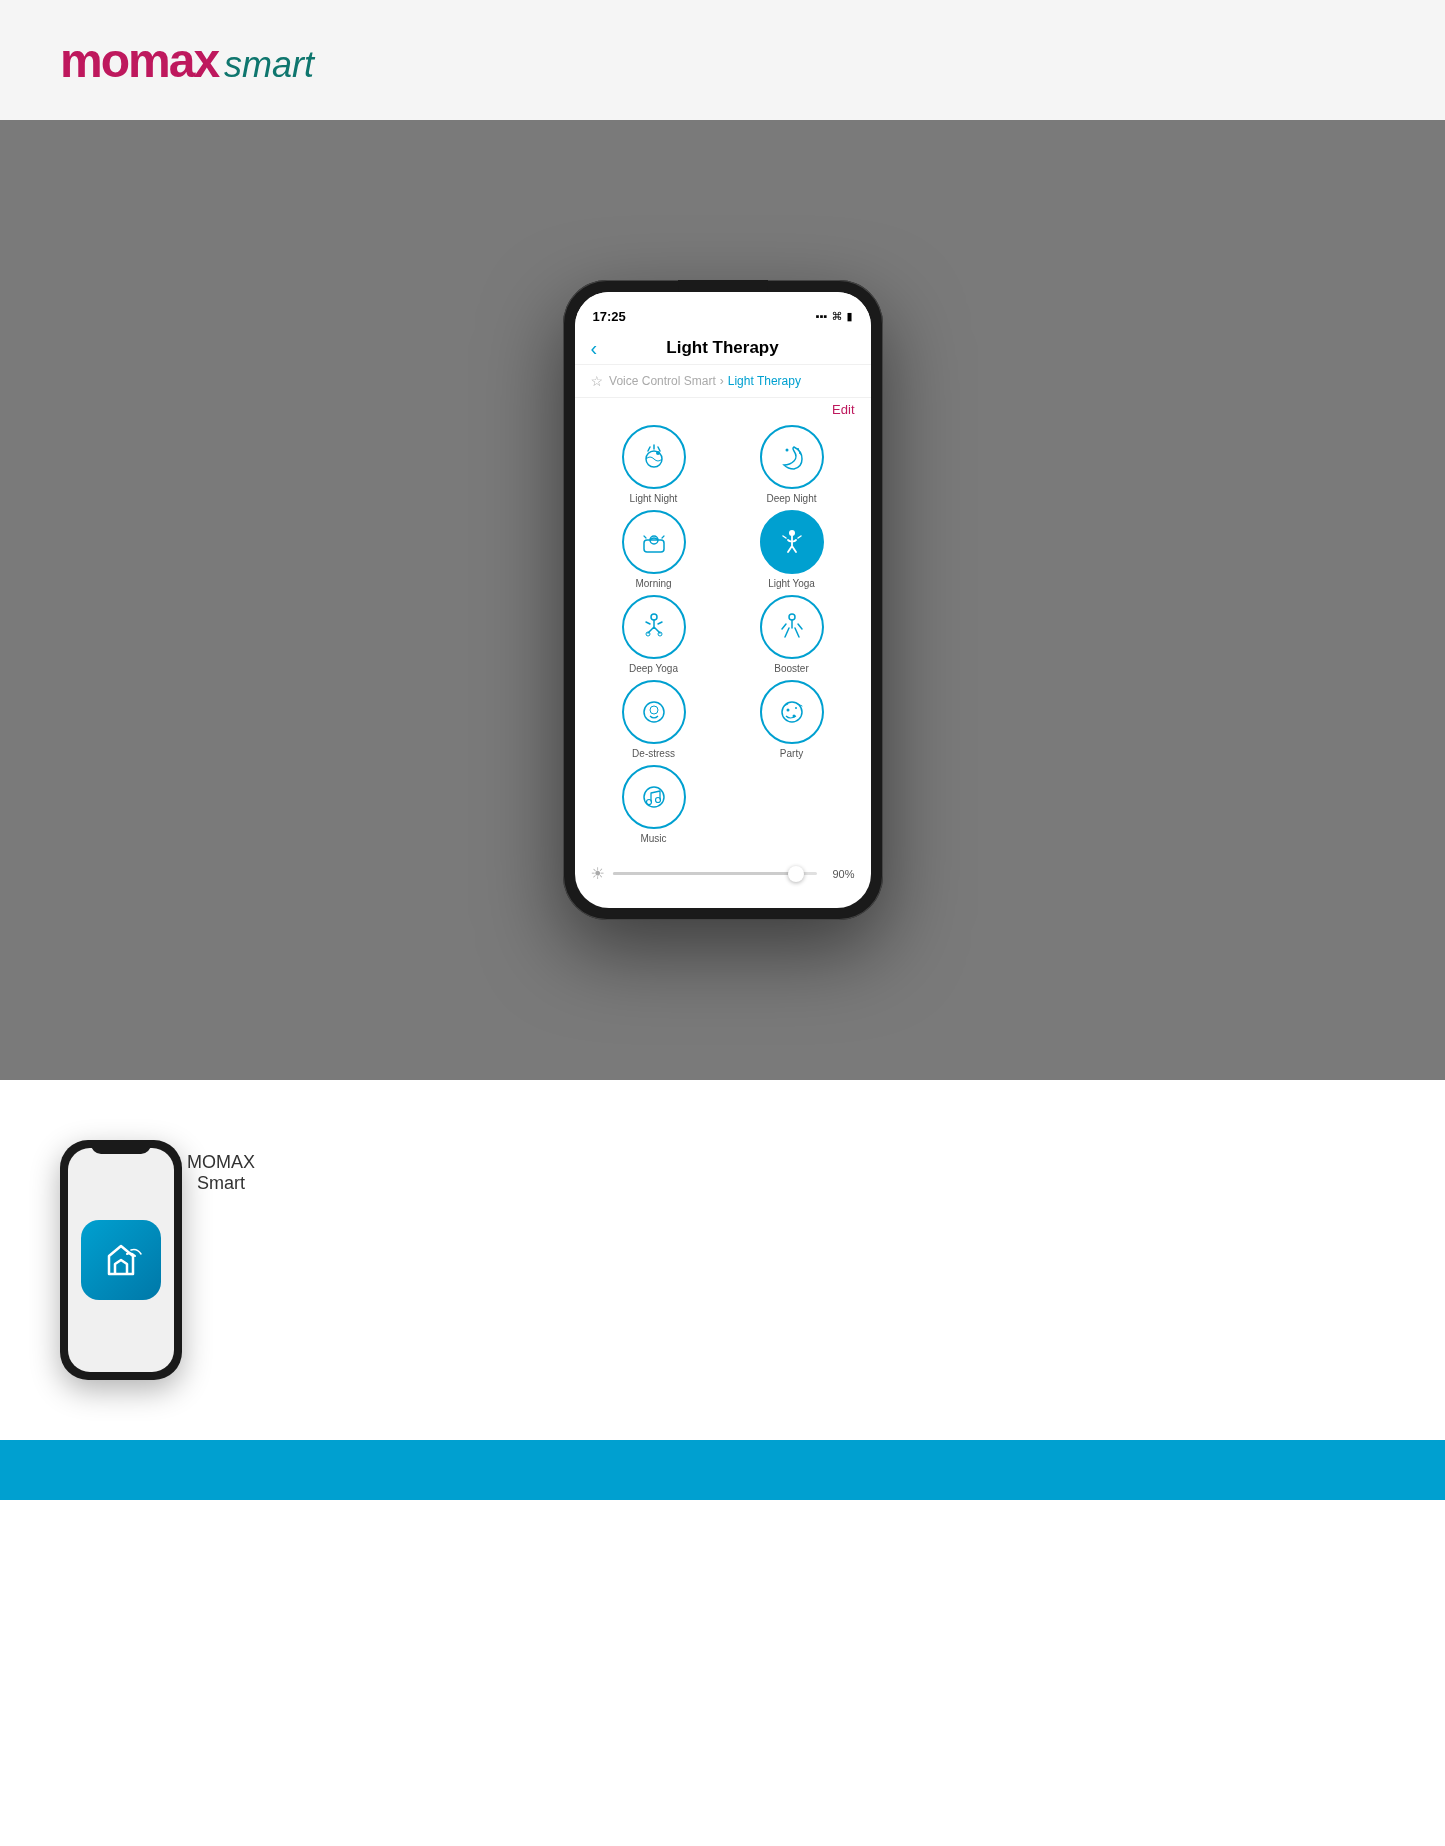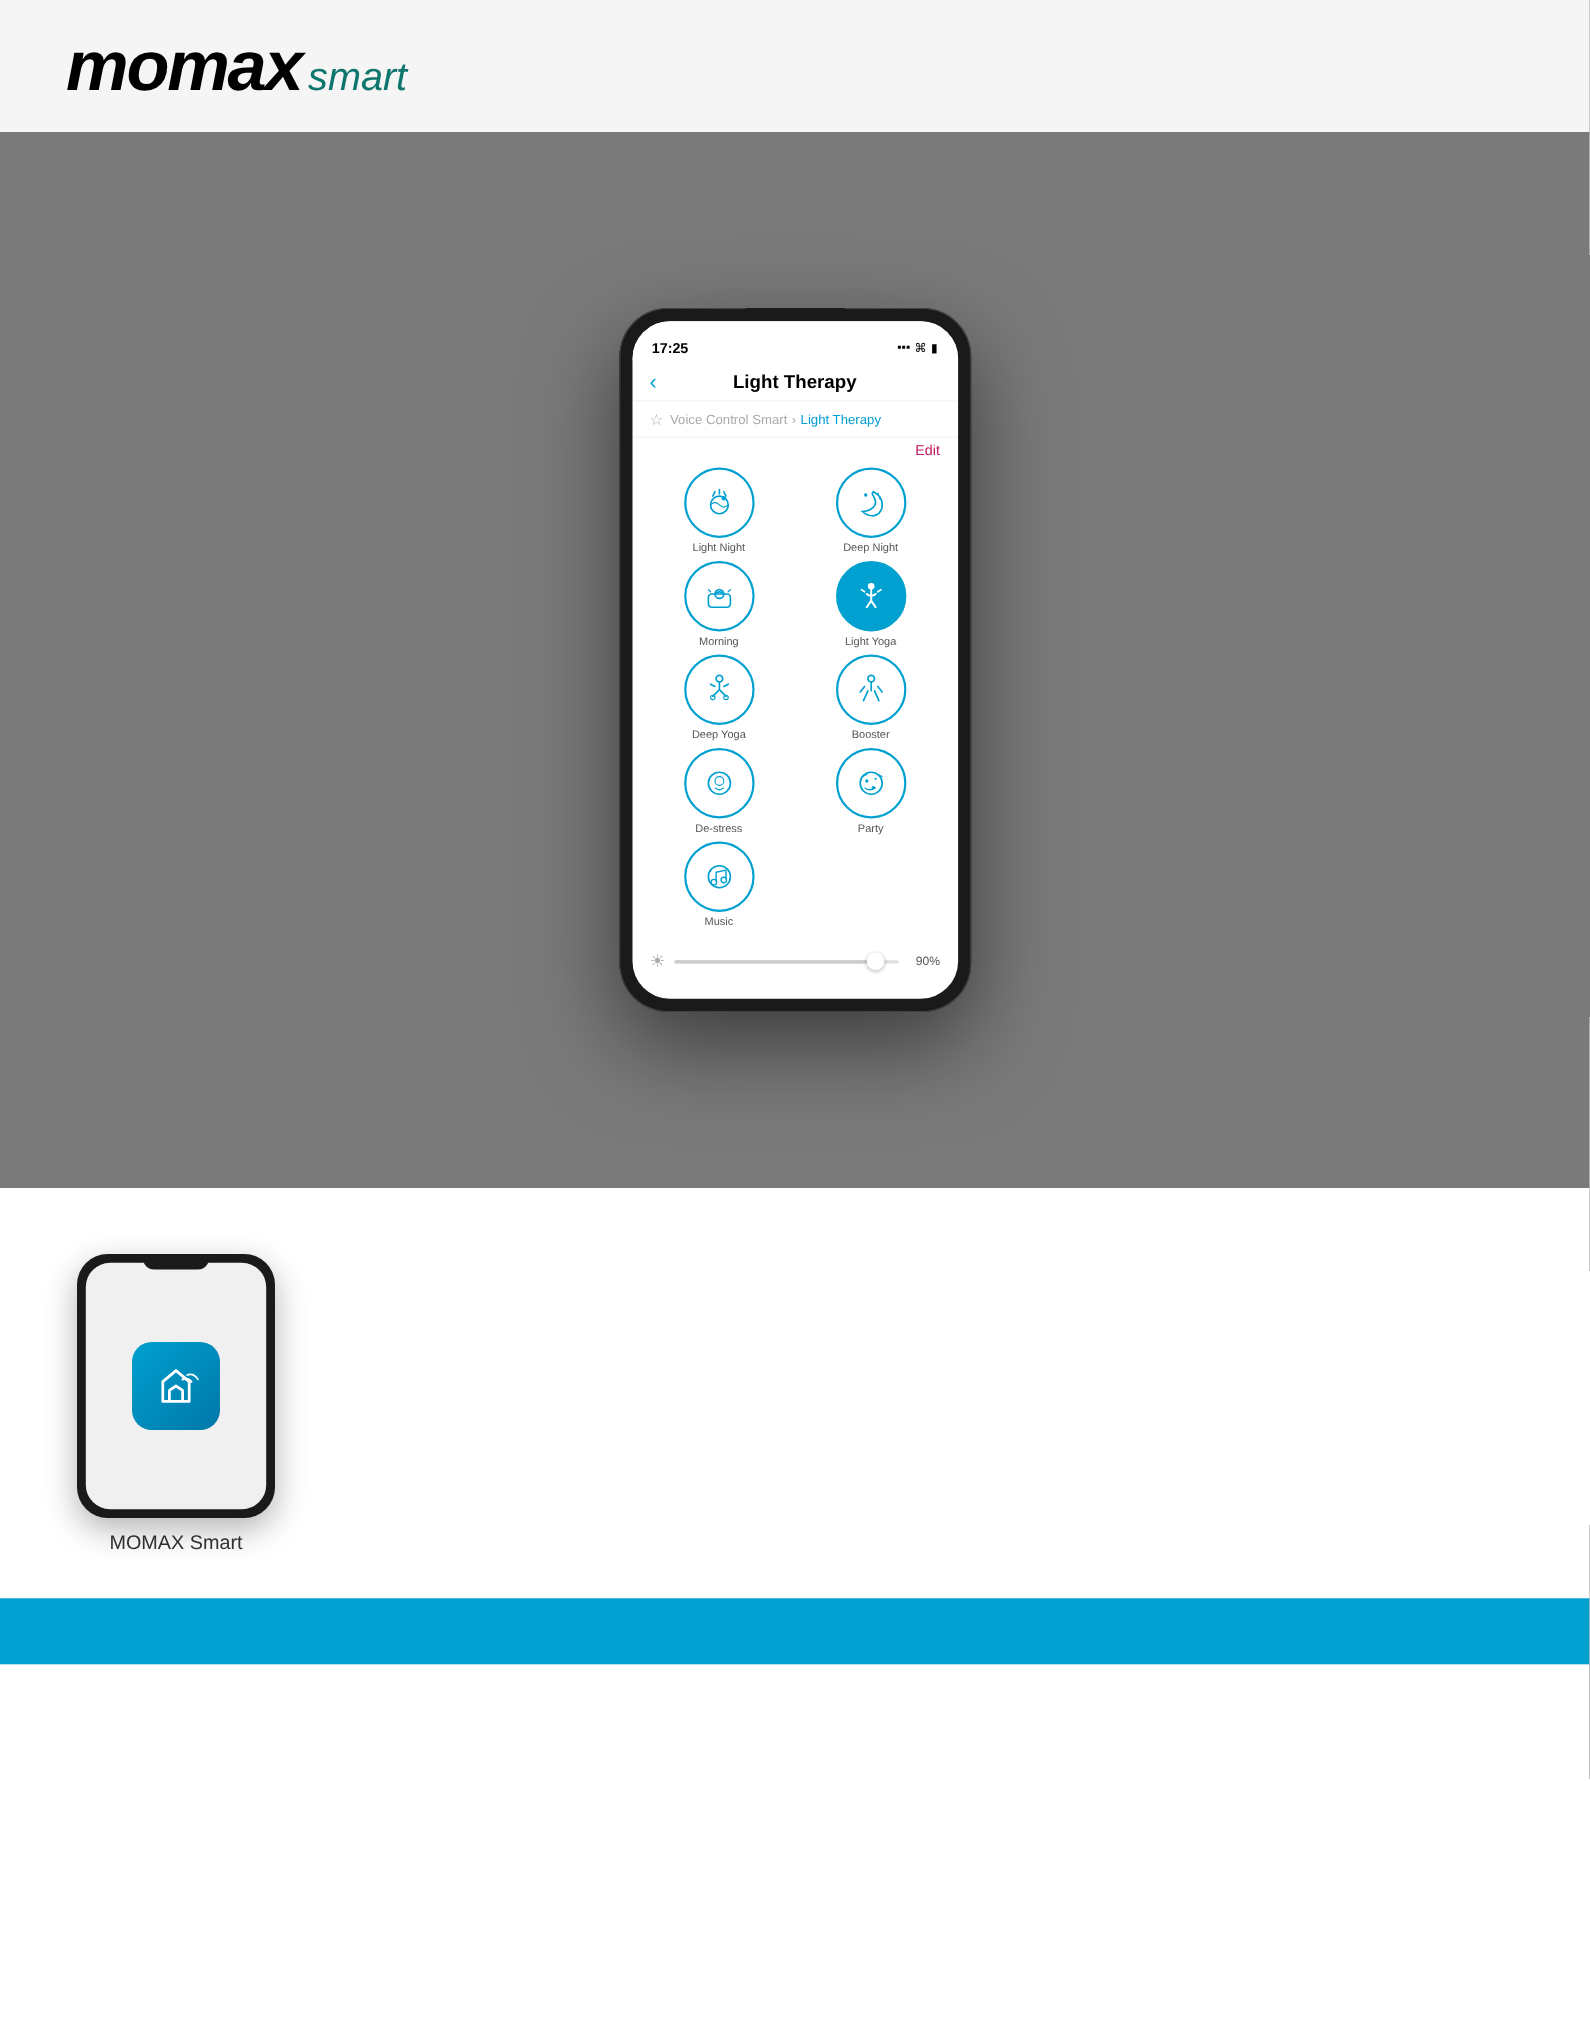--- a/index.html
+++ b/index.html
@@ -12,24 +12,23 @@
       display: flex;
       align-items: center;
       height: 120px;
     }
     .logo-container {
       display: flex;
       align-items: baseline;
       gap: 6px;
     }
     .logo-momax {
-      font-size: 64px;
+      font-size: 48px;
       font-weight: 900;
-      font-style: italic;
-      color: #000000;
+      color: #be185d;
       letter-spacing: -2px;
       font-family: Arial Black, Arial, sans-serif;
     }
     .logo-smart {
       font-size: 36px;
       font-weight: 300;
       color: #0f766e;
       font-style: italic;
     }
 
@@ -260,22 +259,21 @@
     .product-name {
       font-size: 28px;
       color: #444;
       font-weight: 400;
     }
 
     
     .right-phone {
       width: 200px;
       display: flex;
-      flex-direction: column;
-      align-items: center;
+      flex-direction: row;
     }
     .small-phone-mockup {
       width: 180px;
       height: 240px;
       background: #1a1a1a;
       border-radius: 28px;
       padding: 8px;
       box-shadow: 0 10px 30px rgba(0,0,0,0.3);
       position: relative;
     }

